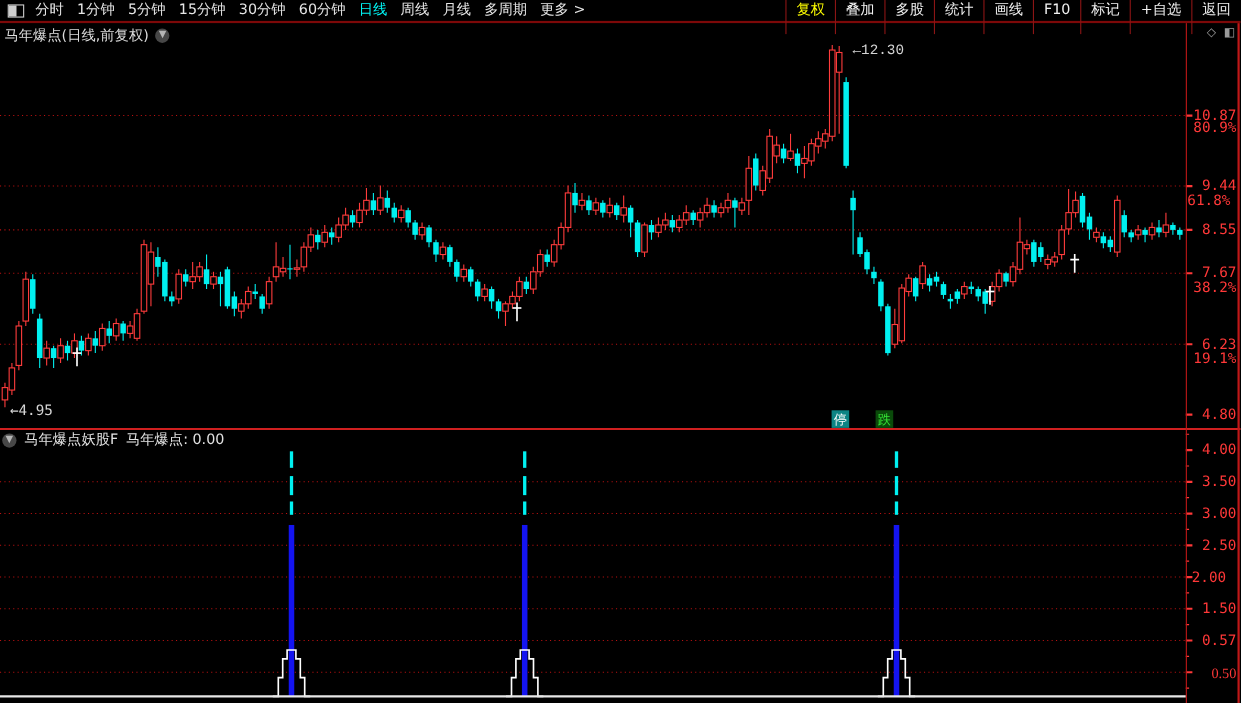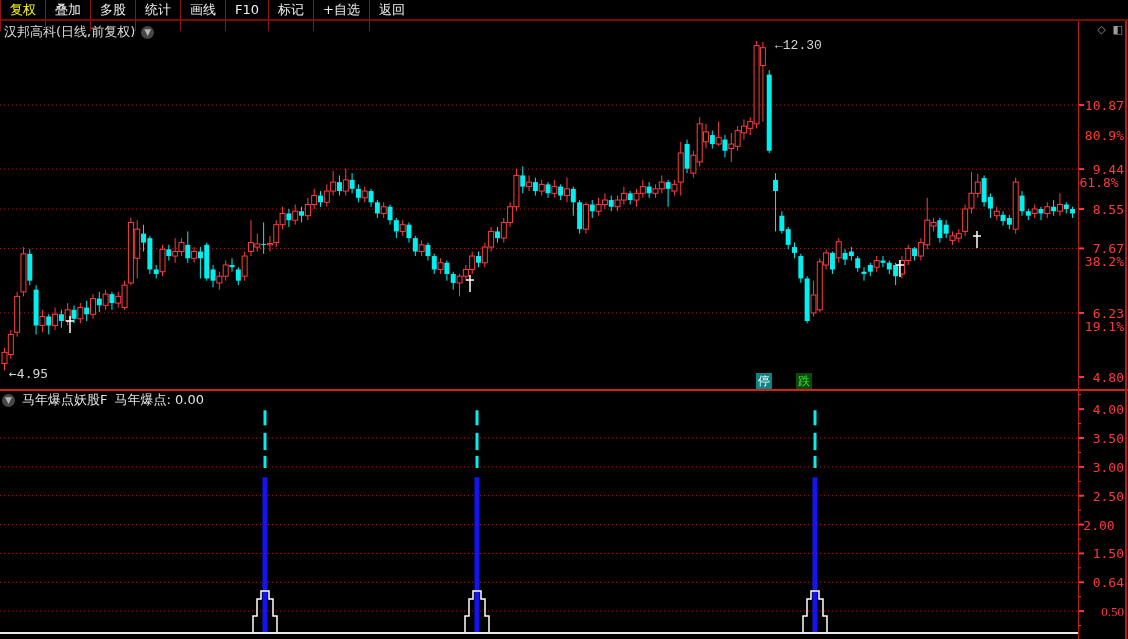--- a/index.html
+++ b/index.html
@@ -454,70 +454,87 @@
       </g>
       <g>
         <line x1="0" y1="390" x2="1128" y2="390" stroke="#d02020" stroke-width="2"></line>
         <line x1="0" y1="633" x2="1078" y2="633" stroke="#e8e8e8" stroke-width="2"></line>
         <line x1="1078.5" y1="21" x2="1078.5" y2="639" stroke="#c01818" stroke-width="1"></line>
         <line x1="1126" y1="21" x2="1126" y2="639" stroke="#c01818" stroke-width="2"></line>
       </g>
     </svg>
 
   <div class="topbar">
+    <div class="tb-left">
+      <div class="split-icon">
+          <i></i>
+        </div>
+
+    <div class="tb-item">分时</div>
+        <div class="tb-item">1分钟</div>
+        <div class="tb-item">5分钟</div>
+        <div class="tb-item">15分钟</div>
+        <div class="tb-item">30分钟</div>
+        <div class="tb-item">60分钟</div>
+        <div class="tb-item active">日线</div>
+        <div class="tb-item">周线</div>
+        <div class="tb-item">月线</div>
+        <div class="tb-item">多周期</div>
+        <div class="tb-item">更多 &gt;</div>
+      </div>
     <div class="tb-right">
 
     <div class="tb-rbtn yellow">复权</div>
         <div class="tb-rbtn">叠加</div>
         <div class="tb-rbtn">多股</div>
         <div class="tb-rbtn">统计</div>
         <div class="tb-rbtn">画线</div>
         <div class="tb-rbtn">F10</div>
         <div class="tb-rbtn">标记</div>
         <div class="tb-rbtn">+自选</div>
         <div class="tb-rbtn">返回</div>
       </div>
   </div>
 
   <div class="chart-title">
-    <span>汉邦高科(日线,前复权)</span>
+    <span>马年爆点(日线,前复权)</span>
     <span class="chev">▼</span>
   </div>
 
   <div class="corner">
     <span>◇</span>
     <span>◧</span>
   </div>
 
   <div class="annot" id="hiAnnot" style="left:775px;top:38px;font-family:Liberation Mono, monospace;">←12.30</div>
   <div class="annot" id="loAnnot" style="left:9px;top:366px;">←4.95</div>
 
   <div class="sub-header">
     <span class="chev">▼</span>
     <span>马年爆点妖股F</span>
     <span class="sub-val">马年爆点: 0.00</span>
   </div>
 
   <div id="axisLayer">
       <div class="axp" style="top: 98.064px;">10.87</div>
-      <div class="axp" style="top: 128px;">80.9%</div>
+      <div class="axp" style="top: 109px;">80.9%</div>
       <div class="axp" style="top: 162.128px;">9.44</div>
       <div class="axp" style="top: 175.128px; text-align: center;">61.8%</div>
       <div class="axp" style="top: 202px;">8.55</div>
       <div class="axp" style="top: 241.424px;">7.67</div>
       <div class="axp" style="top: 254.424px;">38.2%</div>
       <div class="axp" style="top: 305.936px;">6.23</div>
       <div class="axp" style="top: 318.936px;">19.1%</div>
       <div class="axp" style="top: 370px;">4.80</div>
       <div class="axp" style="top: 402.144px;">4.00</div>
       <div class="axp" style="top: 431.001px;">3.50</div>
       <div class="axp" style="top: 459.858px;">3.00</div>
       <div class="axp" style="top: 488.715px;">2.50</div>
       <div class="axp" style="top: 517.572px; text-align: center;">2.00</div>
       <div class="axp" style="top: 546.429px;">1.50</div>
-      <div class="axp" style="top: 575.286px;">0.64</div>
+      <div class="axp" style="top: 575.286px;">0.57</div>
       <div class="axp" style="top: 604.143px; font-family: Liberation Serif, serif;">0.50</div>
     </div>
   <div id="markerLayer">
       <div class="mk mk-ting" style="left: 756px;">停</div>
       <div class="mk mk-die" style="left: 796px;">跌</div>
     </div>
 </div>
 
 </body></html>

